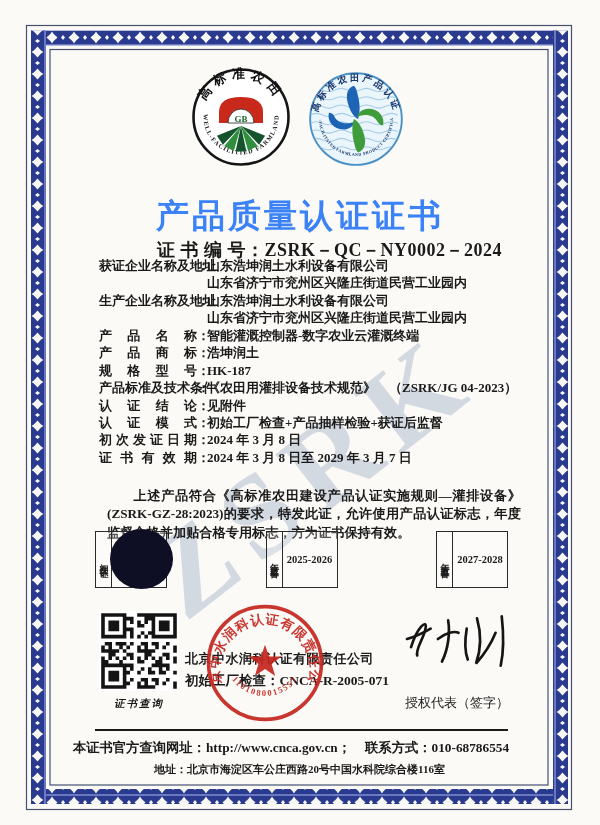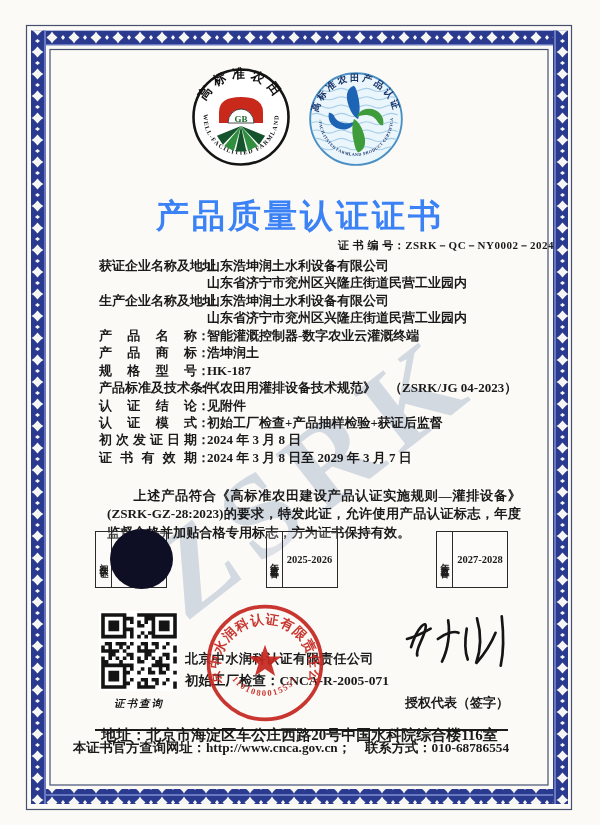--- a/index.html
+++ b/index.html
@@ -7,21 +7,21 @@
         font-family:"Liberation Serif","DejaVu Serif",serif;color:#1a1a1a;}
   .page > *{position:absolute;}
   .frame{left:0;top:0;z-index:3;pointer-events:none;}
   .watermark{left:75px;top:408px;width:470px;text-align:center;z-index:1;
         font-size:118px;font-weight:800;letter-spacing:14px;color:rgba(148,162,190,.38);
         transform:rotate(-38deg);}
   .logo-left{left:190px;top:64px;z-index:2;}
   .logo-right{left:306px;top:67px;z-index:2;}
   .title{left:0;right:0;top:194px;margin:0;text-align:center;font-size:33px;font-weight:800;
         letter-spacing:3px;color:#3b82f6;z-index:2;}
-  .certno{left:0;right:0;top:238px;text-align:right;padding-right:46px;font-size:11px;
+  .certno{left:0;right:0;top:238px;text-align:right;padding-right:98px;font-size:18px;
         font-weight:bold;letter-spacing:.5px;z-index:2;margin-left:24px;}
   .fields{left:99px;top:257px;width:460px;font-size:13px;z-index:2;}
   .frow{height:17.45px;line-height:17.45px;white-space:nowrap;font-weight:bold;}
   .frow.cont{padding-left:108px;}
   .flabel{display:inline-block;width:98px;text-align:justify;text-align-last:justify;
         vertical-align:top;}
   .fcolon{display:inline-block;width:10px;}
   .statement{left:95px;top:475px;width:414px;margin:12px;font-size:13.2px;line-height:18.4px;
         font-weight:bold;text-indent:2em;text-align:justify;z-index:2;}
   .boxes{left:95px;top:531px;width:413px;height:57px;display:flex;
@@ -36,26 +36,26 @@
   .first-circle{left:110px;top:529px;width:63px;height:60px;border-radius:50%;
         background:#0e0e24;z-index:5;}
   .qr{left:99px;top:611px;z-index:2;}
   .qr-label{left:99px;top:697px;width:80px;text-align:center;font-size:10.5px;
         font-weight:bold;letter-spacing:2px;z-index:2;font-style:italic;}
   .issuer-company{left:185px;top:650px;font-size:13px;font-weight:bold;letter-spacing:.5px;z-index:2;}
   .issuer-approval{left:185px;top:672px;font-size:13.5px;font-weight:bold;z-index:2;}
   .stamp{left:204px;top:602px;z-index:6;opacity:.92;}
   .signature{left:402px;top:606px;z-index:4;}
   .sig-label{left:398px;top:694px;width:118px;text-align:center;font-size:13px;
-        font-weight:bold;z-index:2;}
+        font-weight:normal;z-index:2;}
   .separator{left:95px;top:729px;width:413px;height:2px;background:#1b1b1b;z-index:2;}
   .footer1{left:34px;right:52px;top:739px;text-align:center;font-size:13.3px;
         font-weight:bold;z-index:2;white-space:nowrap;}
   .footer1 .gap{display:inline-block;width:14px;}
-  .footer2{left:51px;right:52px;top:726px;text-align:center;font-size:15px;
+  .footer2{left:51px;right:52px;top:762px;text-align:center;font-size:11px;
         font-weight:bold;z-index:2;white-space:nowrap;}
 </style>
 </head>
 <body>
 
 <div class="page">
 
   <svg class="frame" width="600" height="825" viewBox="0 0 600 825">
     <defs>
       <pattern id="bandH" width="22" height="15" patternUnits="userSpaceOnUse">

